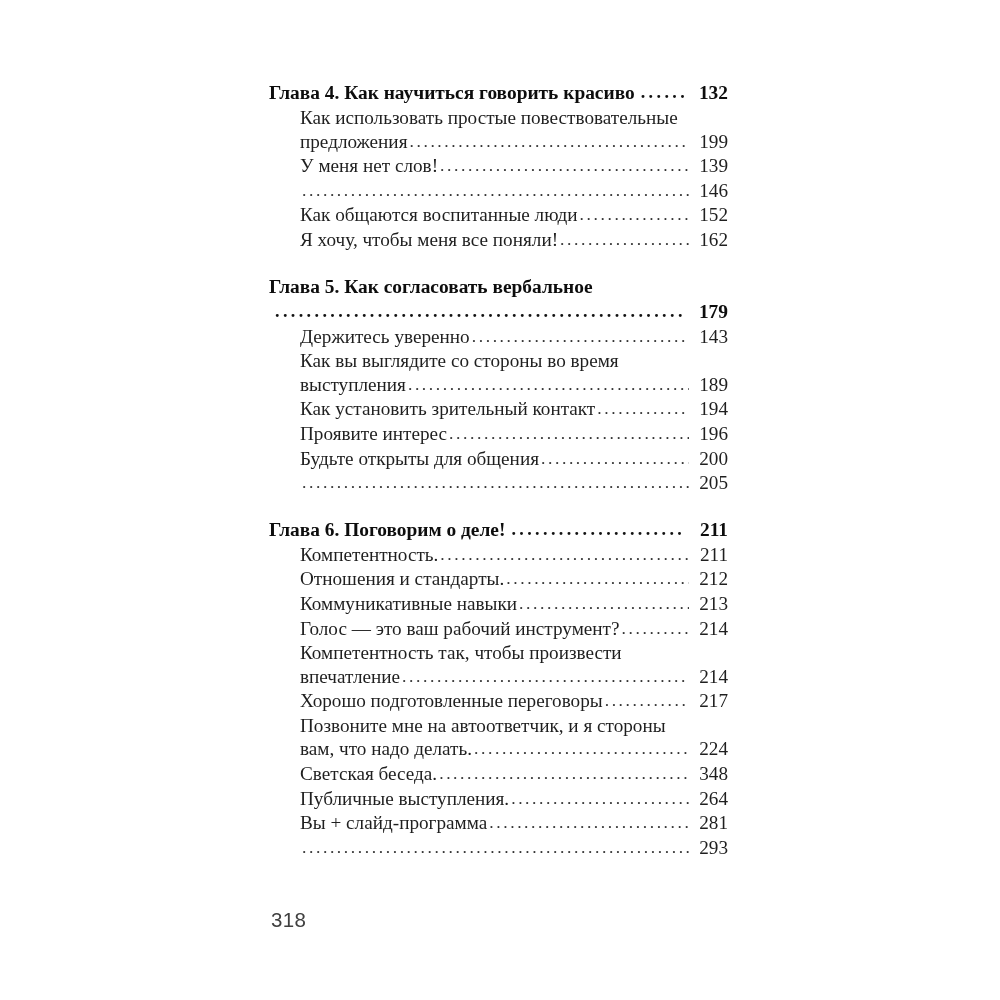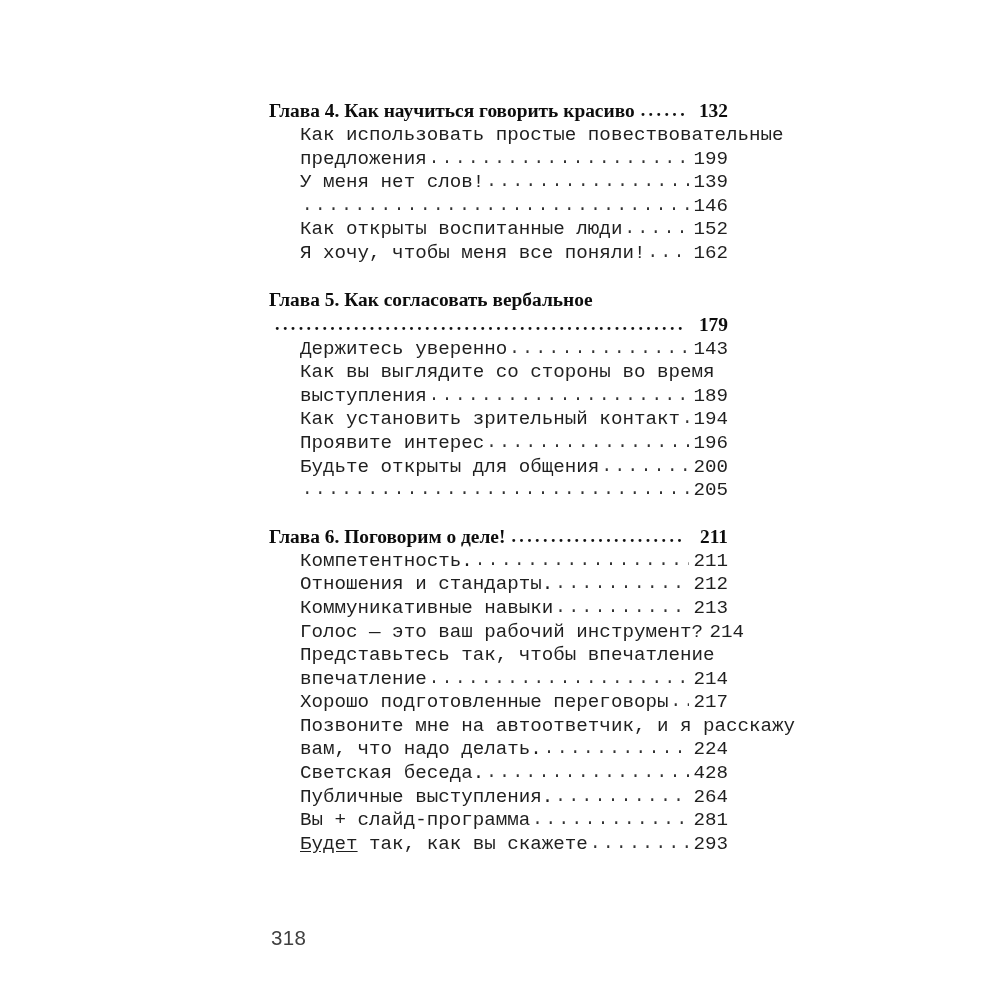--- a/index.html
+++ b/index.html
@@ -17,21 +17,20 @@
     overflow: hidden;
   }
 
   .page {
     position: absolute;
     left: 0;
     top: 0;
     width: 1000px;
     height: 825px;
     background: #ffffff;
-    margin-top: 18px;
   }
 
   .toc {
     position: absolute;
     left: 269px;
     top: 80px;
     width: 459px;
   }
 
   
@@ -103,21 +102,20 @@
     min-width: 38px;
   }
 
   
   .entry {
     font-size: 19.2px;
     line-height: 23.6px;
     margin-left: 31px;
     width: calc(100% - 31px);
     color: #1f1f1f;
-    font-family: Liberation Mono, monospace;
   }
   .entry .pg {
     min-width: 36px;
     color: #1f1f1f;
   }
   .entry .leader {
     color: #333333;
   }
 
   .chapter-group .entry:first-of-type {
@@ -170,21 +168,21 @@
           </div>
         </div>
         <div class="toc-row entry">
           <div class="line">
             <span class="leader">........................................................................................................................................................................................................</span>
             <span class="pg">146</span>
           </div>
         </div>
         <div class="toc-row entry">
           <div class="line">
-            <span class="txt">Как открыты воспитанные люди</span>
+            <span class="txt">Как общаются воспитанные люди</span>
             <span class="leader">........................................................................................................................................................................................................</span>
             <span class="pg">152</span>
           </div>
         </div>
         <div class="toc-row entry">
           <div class="line">
             <span class="txt">Я хочу, чтобы меня все поняли!</span>
             <span class="leader">........................................................................................................................................................................................................</span>
             <span class="pg">162</span>
           </div>
@@ -271,66 +269,65 @@
           </div>
         </div>
         <div class="toc-row entry">
           <div class="line">
             <span class="txt">Голос — это ваш рабочий инструмент?</span>
             <span class="leader">........................................................................................................................................................................................................</span>
             <span class="pg">214</span>
           </div>
         </div>
         <div class="toc-row entry">
-          <div class="line-plain">Представьтесь так, чтобы впечатление</div>
+          <div class="line-plain">Компетентность так, чтобы произвести</div>
           <div class="line">
             <span class="txt">впечатление</span>
             <span class="leader">........................................................................................................................................................................................................</span>
             <span class="pg">214</span>
           </div>
         </div>
         <div class="toc-row entry">
           <div class="line">
             <span class="txt">Хорошо подготовленные переговоры</span>
             <span class="leader">........................................................................................................................................................................................................</span>
             <span class="pg">217</span>
           </div>
         </div>
         <div class="toc-row entry">
-          <div class="line-plain">Позвоните мне на автоответчик, и я расскажу</div>
+          <div class="line-plain">Позвоните мне на автоответчик, и я стороны</div>
           <div class="line">
             <span class="txt">вам, что надо делать.</span>
             <span class="leader">........................................................................................................................................................................................................</span>
             <span class="pg">224</span>
           </div>
         </div>
         <div class="toc-row entry">
           <div class="line">
             <span class="txt">Светская беседа.</span>
             <span class="leader">........................................................................................................................................................................................................</span>
-            <span class="pg">428</span>
+            <span class="pg">348</span>
           </div>
         </div>
         <div class="toc-row entry">
           <div class="line">
             <span class="txt">Публичные выступления.</span>
             <span class="leader">........................................................................................................................................................................................................</span>
             <span class="pg">264</span>
           </div>
         </div>
         <div class="toc-row entry">
           <div class="line">
             <span class="txt">Вы + слайд-программа</span>
             <span class="leader">........................................................................................................................................................................................................</span>
             <span class="pg">281</span>
           </div>
         </div>
         <div class="toc-row entry">
           <div class="line">
-            <span class="txt"><span class="underline-word">Будет</span> так, как вы скажете</span>
             <span class="leader">........................................................................................................................................................................................................</span>
             <span class="pg">293</span>
           </div>
         </div>
       </div>
     </div>
 
   <div class="folio">318</div>
 
 </div>

